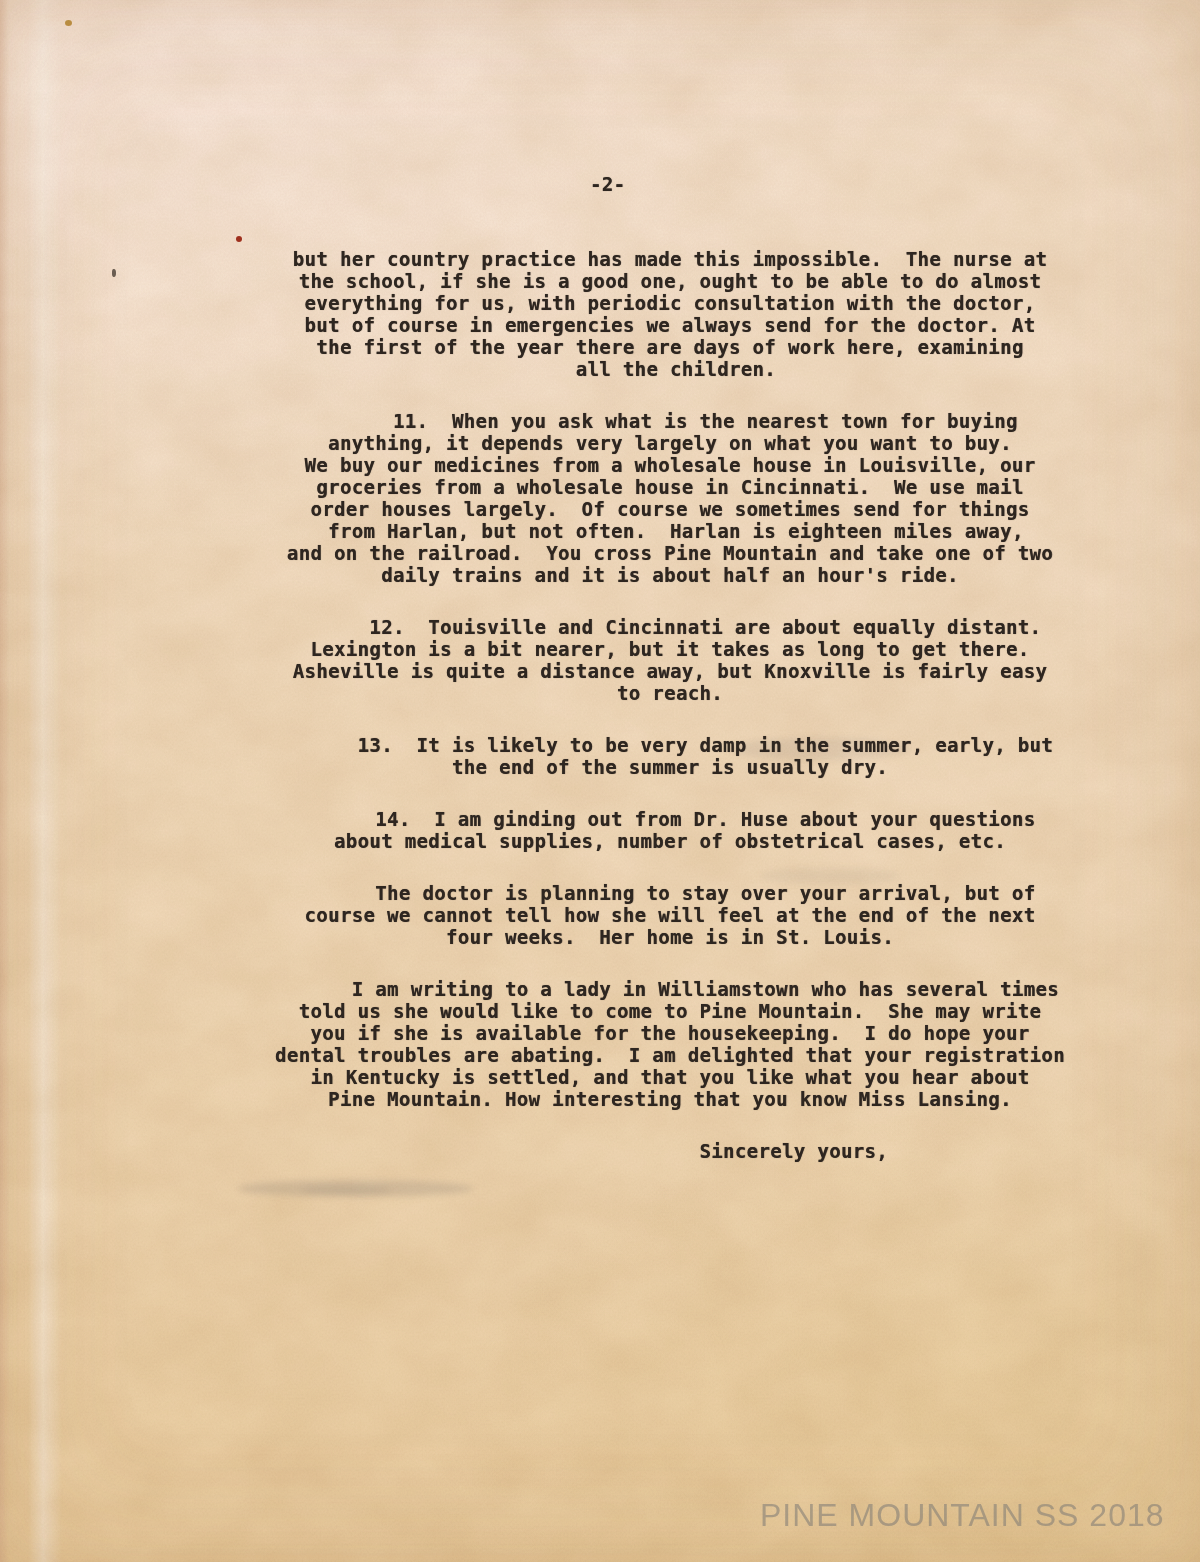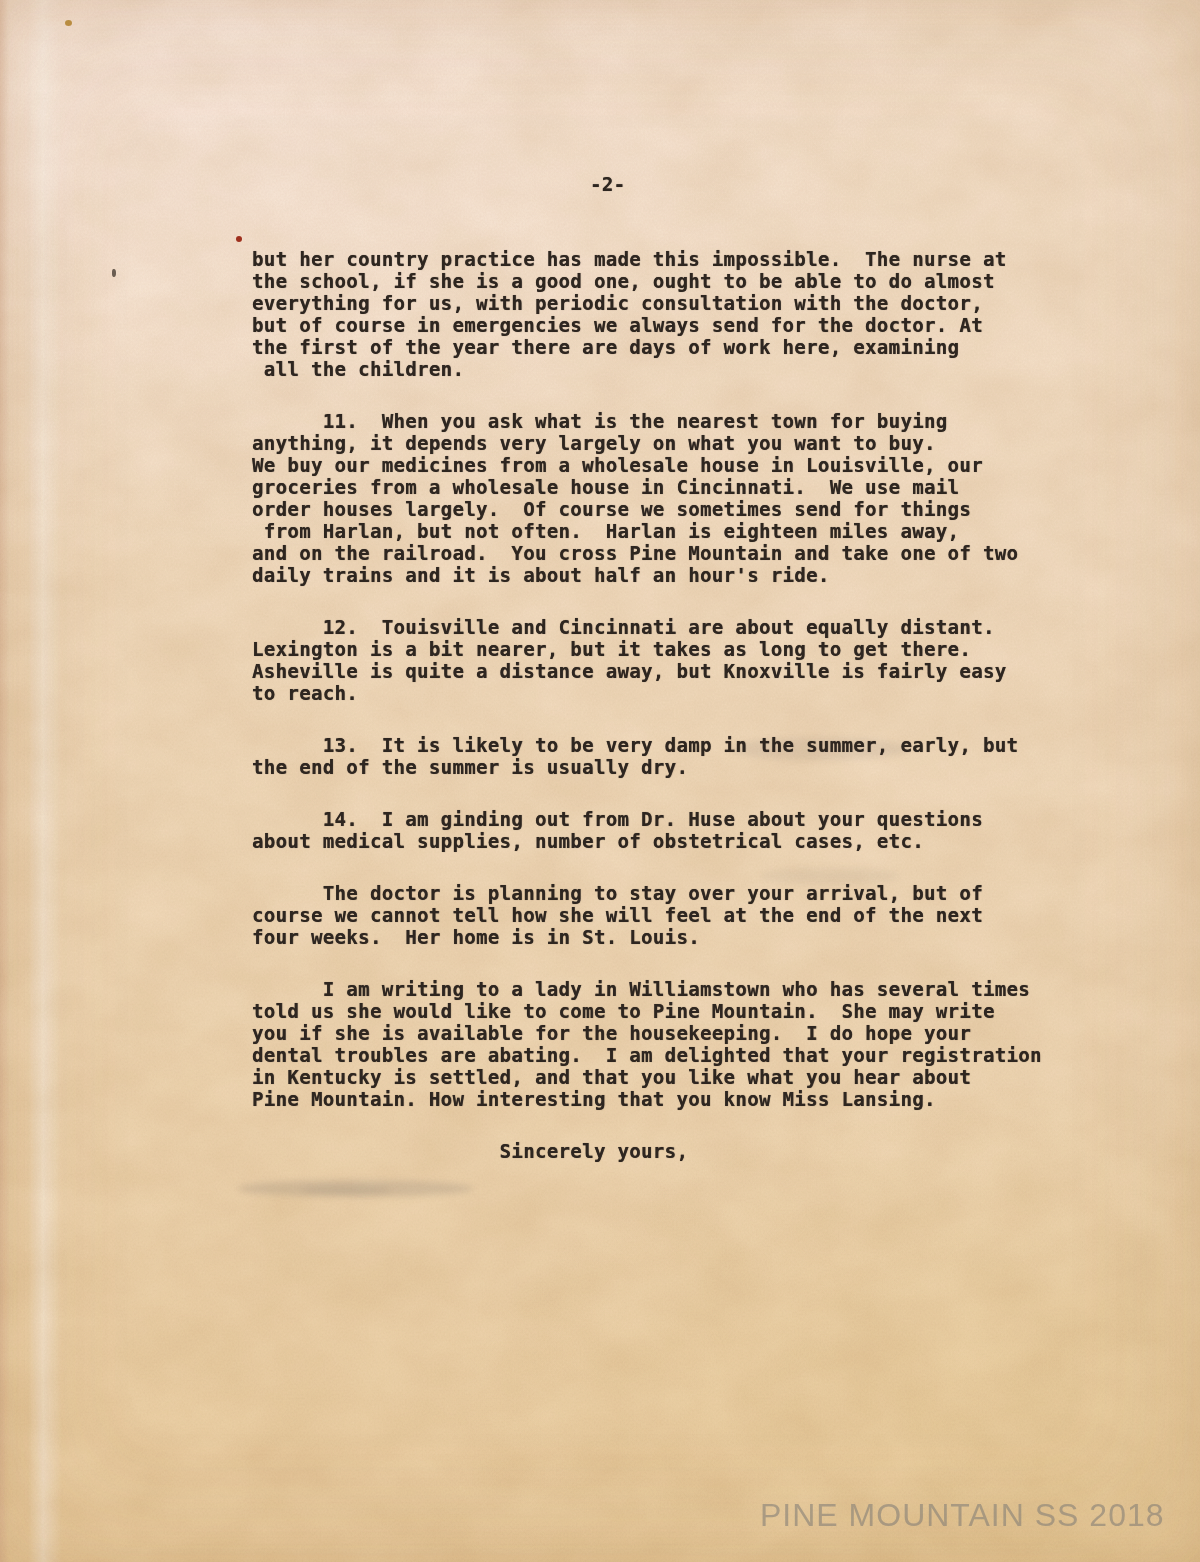--- a/index.html
+++ b/index.html
@@ -58,23 +58,24 @@
     text-shadow: 0.3px 0.4px 0.7px rgba(46,38,32,0.8);
     white-space: pre;
   }
   .page-number {
     position: absolute;
     left: 590px;
     top: 173px;
   }
   .letter-body {
     position: absolute;
-    left: 252px;
+    left: 260px;
     top: 248px;
     width: 820px;
+    text-align: center;
   }
   .para { margin: 0 0 30px 0; }
   .line { white-space: pre; }
   .signature {
     position: absolute;
     left: 268px;
     top: 1315px;
   }
   .watermark {
     position: absolute;

